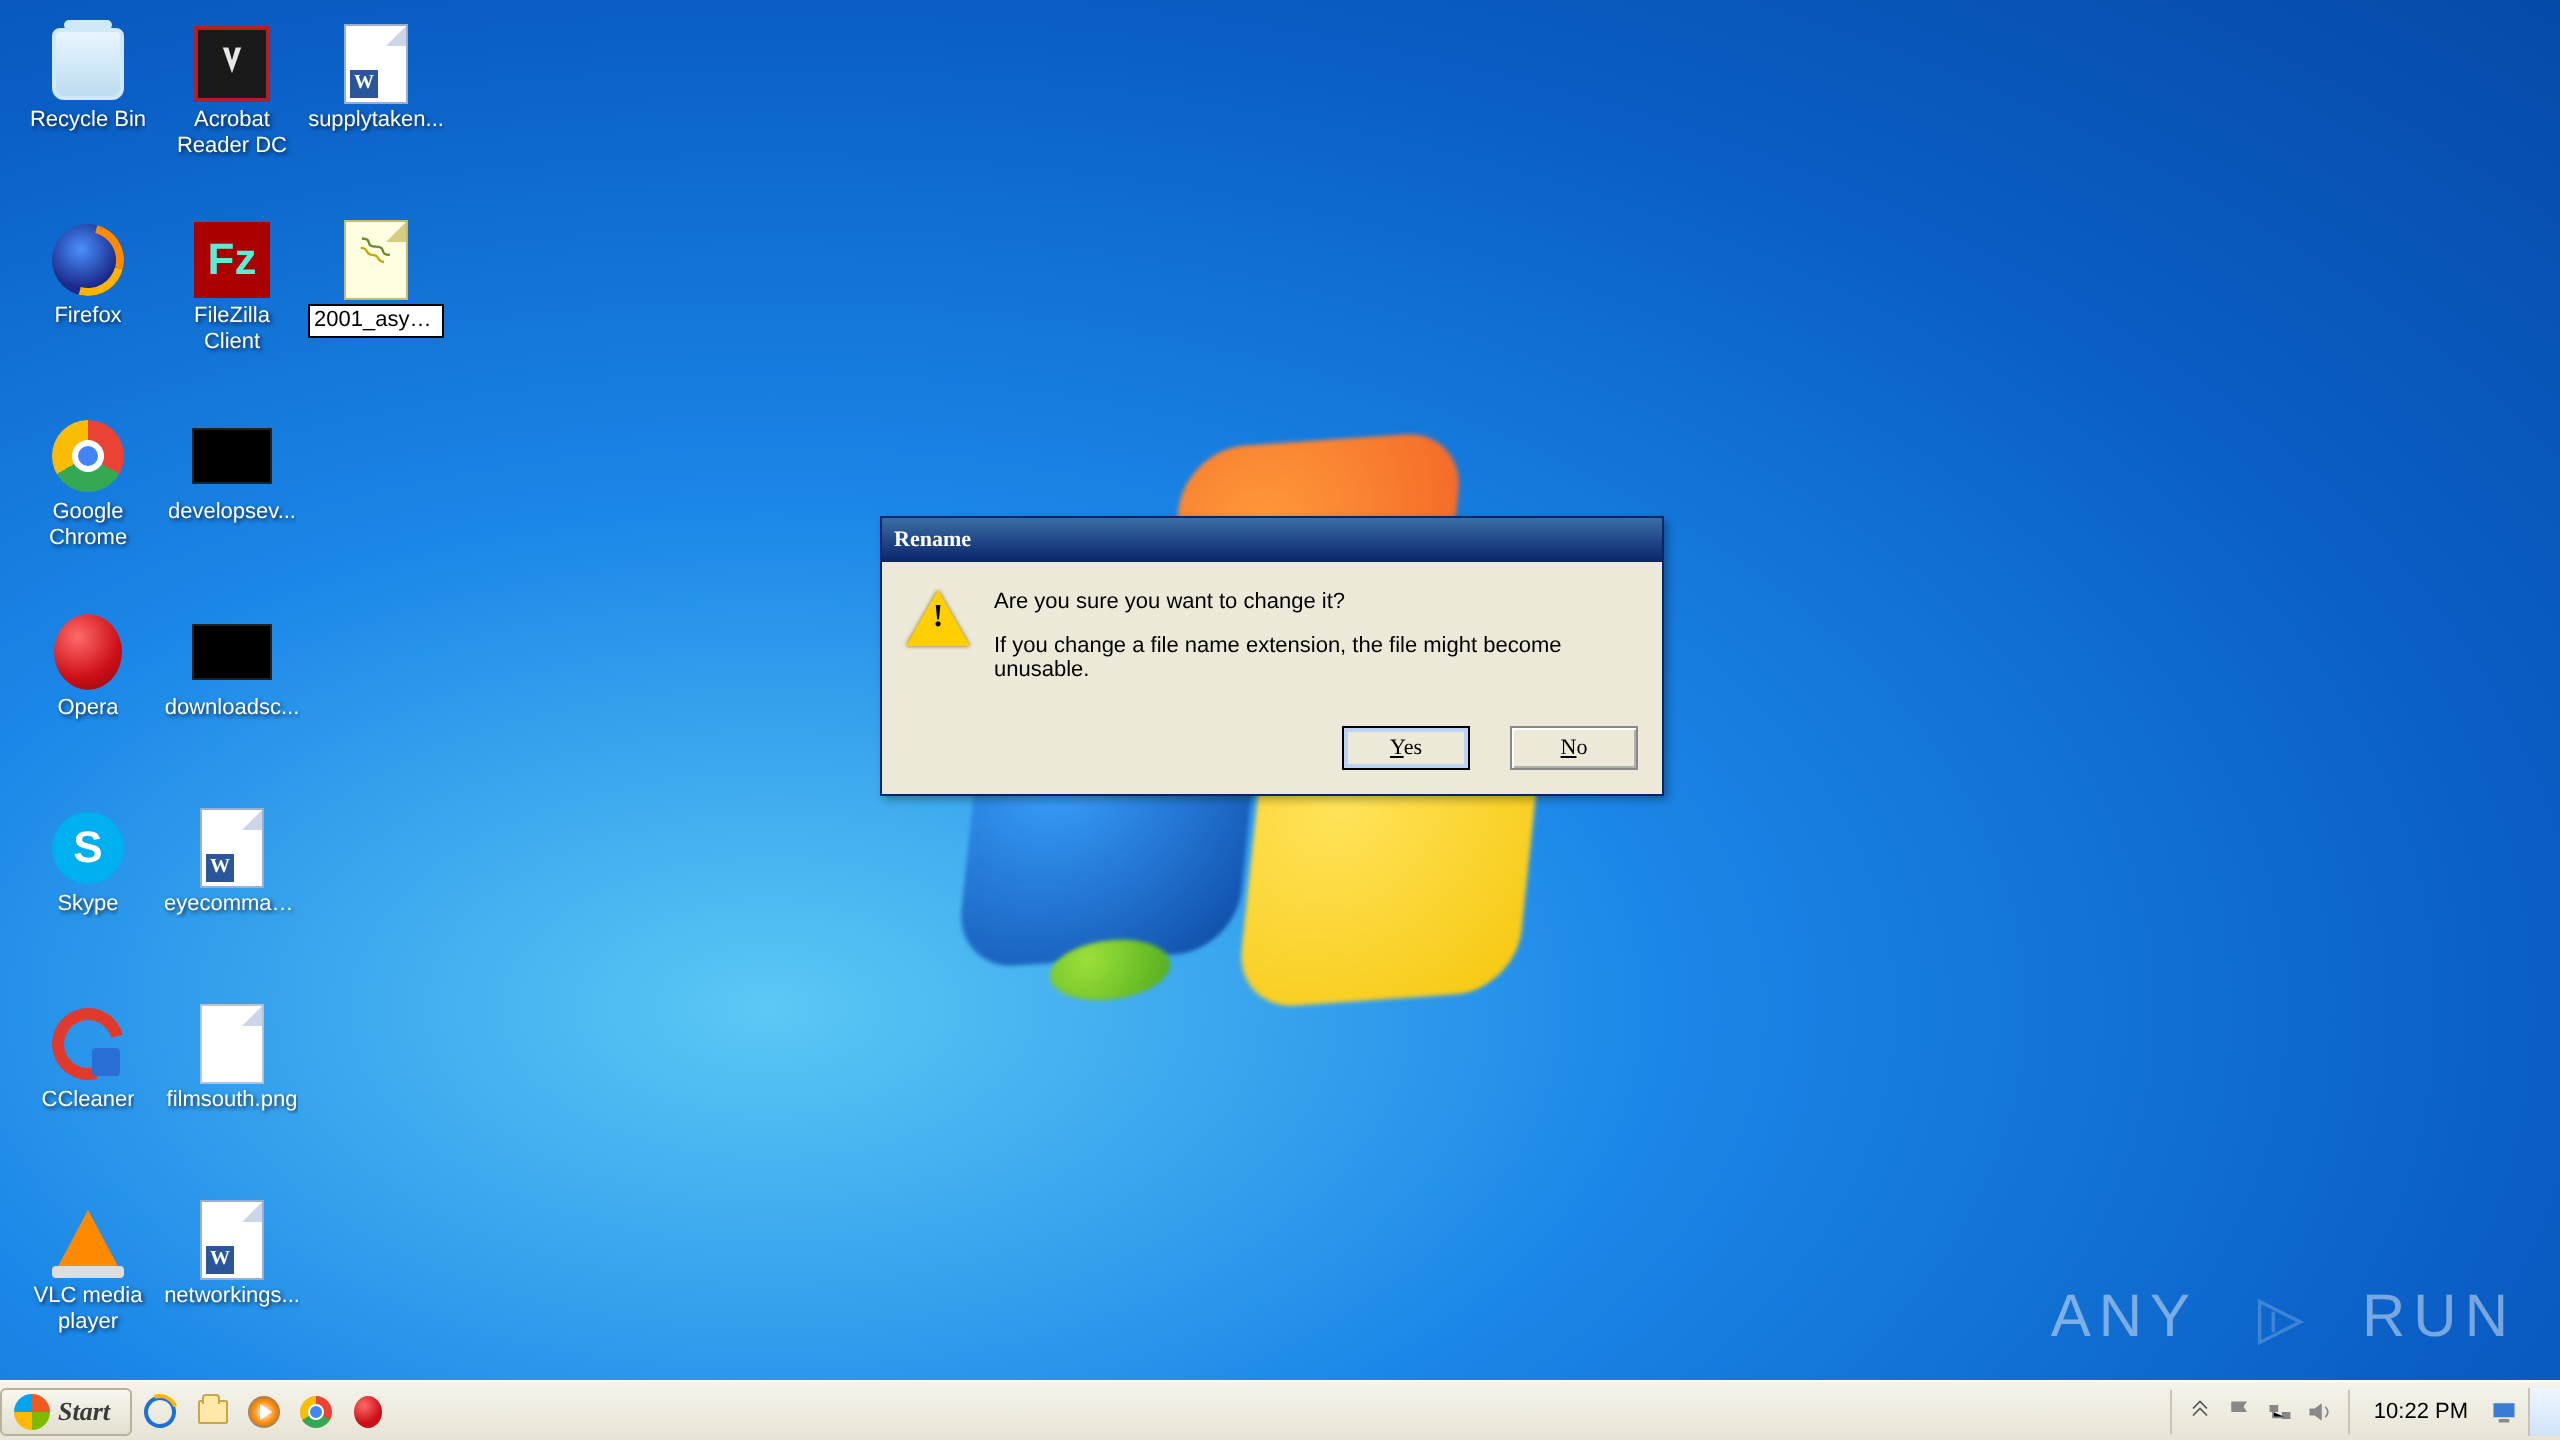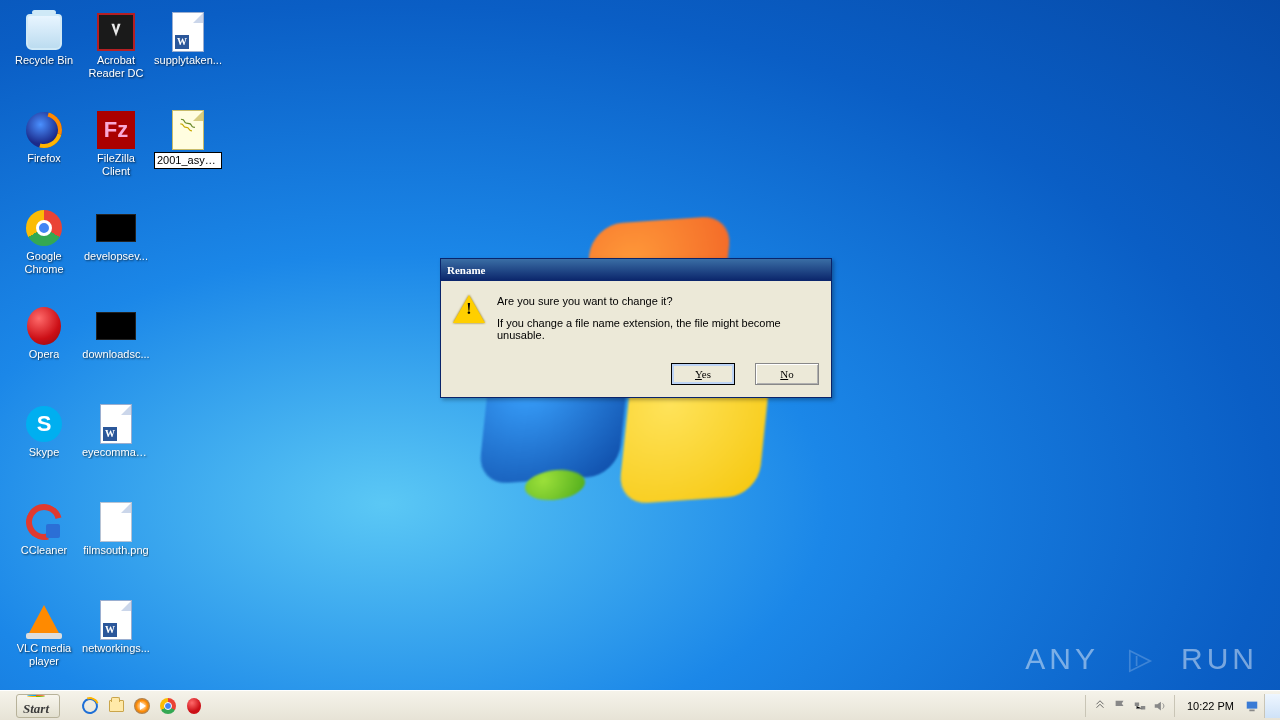--- a/index.html
+++ b/index.html
@@ -28,21 +28,21 @@
 
 .ico-bin{width:36px;height:36px;border:2px solid #cfe9f7;border-radius:4px 4px 6px 6px;background:linear-gradient(#e8f5ff,#bcdcf0);position:relative}
 .ico-bin::before{content:"";position:absolute;top:-6px;left:4px;right:4px;height:5px;background:#cfe9f7;border-radius:3px}
 .ico-adobe{width:38px;height:38px;background:#1a1a1a;border:2px solid #b51f23;display:flex;align-items:center;justify-content:center}
 .ico-adobe svg{width:22px;height:22px}
 .ico-doc{width:32px;height:40px;background:#fff;border:1px solid #9aaed0;position:relative}
 .ico-doc::before{content:"";position:absolute;top:0;right:0;width:10px;height:10px;background:linear-gradient(135deg,#fff 48%,#cbd6ea 52%)}
 .ico-doc .w{position:absolute;bottom:2px;left:2px;width:14px;height:14px;background:#2b579a;color:#fff;font:bold 10px/14px Tahoma;text-align:center}
 .ico-ff{width:36px;height:36px;border-radius:50%;background:radial-gradient(circle at 40% 35%,#4a90ff,#1b2a8a 60%);position:relative;overflow:hidden}
 .ico-ff::after{content:"";position:absolute;inset:-2px;border-radius:50%;border:6px solid transparent;border-right-color:#ff8a00;border-bottom-color:#ffb400;transform:rotate(-30deg)}
-.ico-fz{width:38px;height:38px;background:#a00;display:flex;align-items:center;justify-content:center;color:#f9a8d4;font:bold 22px/1 Arial}
+.ico-fz{width:38px;height:38px;background:#a00;display:flex;align-items:center;justify-content:center;color:#5eead4;font:bold 22px/1 Arial}
 .ico-js{width:32px;height:40px;background:#fffde0;border:1px solid #c7bb6a;position:relative;display:flex;align-items:center;justify-content:center}
 .ico-js::before{content:"";position:absolute;top:0;right:0;width:10px;height:10px;background:linear-gradient(135deg,#fffde0 48%,#d7cc80 52%)}
 .ico-js svg{width:20px;height:26px}
 .ico-chrome{width:36px;height:36px;border-radius:50%;background:conic-gradient(#ea4335 0 120deg,#34a853 120deg 240deg,#fbbc05 240deg 360deg);position:relative}
 .ico-chrome::after{content:"";position:absolute;inset:10px;background:#4285f4;border:3px solid #fff;border-radius:50%}
 .ico-blk{width:44px;height:28px;background:#000;border:1px solid #222}
 .ico-opera{width:34px;height:38px;border-radius:50%;background:radial-gradient(circle at 35% 30%,#ff6a6a,#cc0f16 60%,#8a0a0f)}
 .ico-skype{width:36px;height:36px;border-radius:50%;background:#00aff0;color:#fff;font:bold 22px/36px Arial;text-align:center}
 .ico-cc{width:36px;height:36px;position:relative}
 .ico-cc::before{content:"";position:absolute;inset:0;border:6px solid #e03a2f;border-right-color:transparent;border-radius:50%;transform:rotate(30deg)}
@@ -61,21 +61,21 @@
 .warn-tri::after{content:"!";position:absolute;left:-4px;top:6px;width:8px;text-align:center;color:#000;font:bold 16px/1 Tahoma}
 .dlg-text { font-size: 11px; color: #000; }
 .dlg-text p { margin-bottom: 10px; }
 .dlg-btns { display: flex; justify-content: flex-end; gap: 20px; padding: 0 12px 12px; }
 .dlg-btn { width: 64px; height: 22px; font: 11px Tahoma; background: #ece9d8; border: 1px solid #888; box-shadow: inset 1px 1px #fff, inset -1px -1px #b0b0b0; cursor: pointer; }
 .dlg-btn.default { outline: 1px solid #000; outline-offset: -1px; border: 1px dotted #000; box-shadow: inset 0 0 0 2px #bcd3f5; }
 .dlg-btn .ul { text-decoration: underline; }
 
 
 .taskbar { position: absolute; left: 0; right: 0; bottom: 0; height: 30px; background: linear-gradient(#f5f3ea,#e7e3d6); border-top: 1px solid #fff; display: flex; align-items: center; font-size: 11px; }
-.start-btn { height: 24px; margin: 0 16px; padding: 0 10px 0 6px; display: flex; align-items: center; gap: 4px; background: linear-gradient(#f8f6ee,#e2dfcf); border: 1px solid #b7b29a; border-radius: 3px; cursor: pointer; font: italic bold 13px "Segoe UI", Tahoma; color: #3a3a3a; flex-direction: column; }
+.start-btn { height: 24px; margin: 0 0; padding: 0 10px 0 6px; display: flex; align-items: center; gap: 4px; background: linear-gradient(#f8f6ee,#e2dfcf); border: 1px solid #b7b29a; border-radius: 3px; cursor: pointer; font: italic bold 13px "Segoe UI", Tahoma; color: #3a3a3a; }
 .start-orb{width:18px;height:18px;border-radius:50%;background:conic-gradient(#f05a22 0 90deg,#7fba00 90deg 180deg,#ffb900 180deg 270deg,#00a4ef 270deg 360deg)}
 .ql { display: flex; gap: 2px; margin-left: 2px; }
 .ql-item { width: 24px; height: 24px; display: flex; align-items: center; justify-content: center; cursor: pointer; border-radius: 2px; }
 .ql-ie{width:16px;height:16px;border:2px solid #1e6fd6;border-radius:50%;position:relative;transform:rotate(-15deg)}
 .ql-ie::after{content:"";position:absolute;inset:-3px;border:2px solid transparent;border-top-color:#ffb400;border-radius:50%;transform:rotate(40deg)}
 .ql-ex{width:15px;height:12px;background:#ffe9a8;border:1px solid #caa54a;border-radius:1px;position:relative}
 .ql-ex::before{content:"";position:absolute;top:-4px;left:1px;width:7px;height:4px;background:#ffe9a8;border:1px solid #caa54a;border-bottom:none;border-radius:2px 2px 0 0}
 .ql-wmp{width:16px;height:16px;border-radius:50%;background:radial-gradient(#fff,#ff8a00 50%,#1e6fd6);display:flex;align-items:center;justify-content:center}
 .ql-wmp::after{content:"";width:0;height:0;border-left:6px solid #fff;border-top:4px solid transparent;border-bottom:4px solid transparent;margin-left:2px}
 .ql-chrome{width:16px;height:16px;border-radius:50%;background:conic-gradient(#ea4335 0 120deg,#34a853 120deg 240deg,#fbbc05 240deg 360deg);position:relative}

